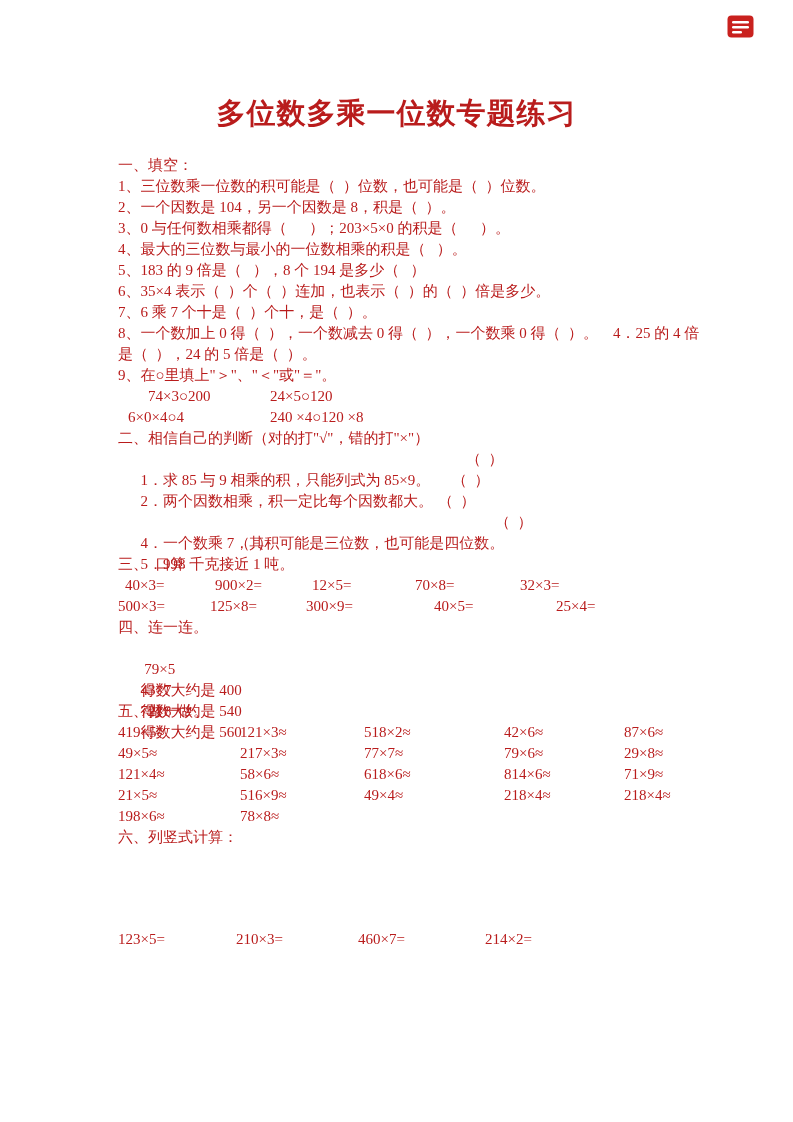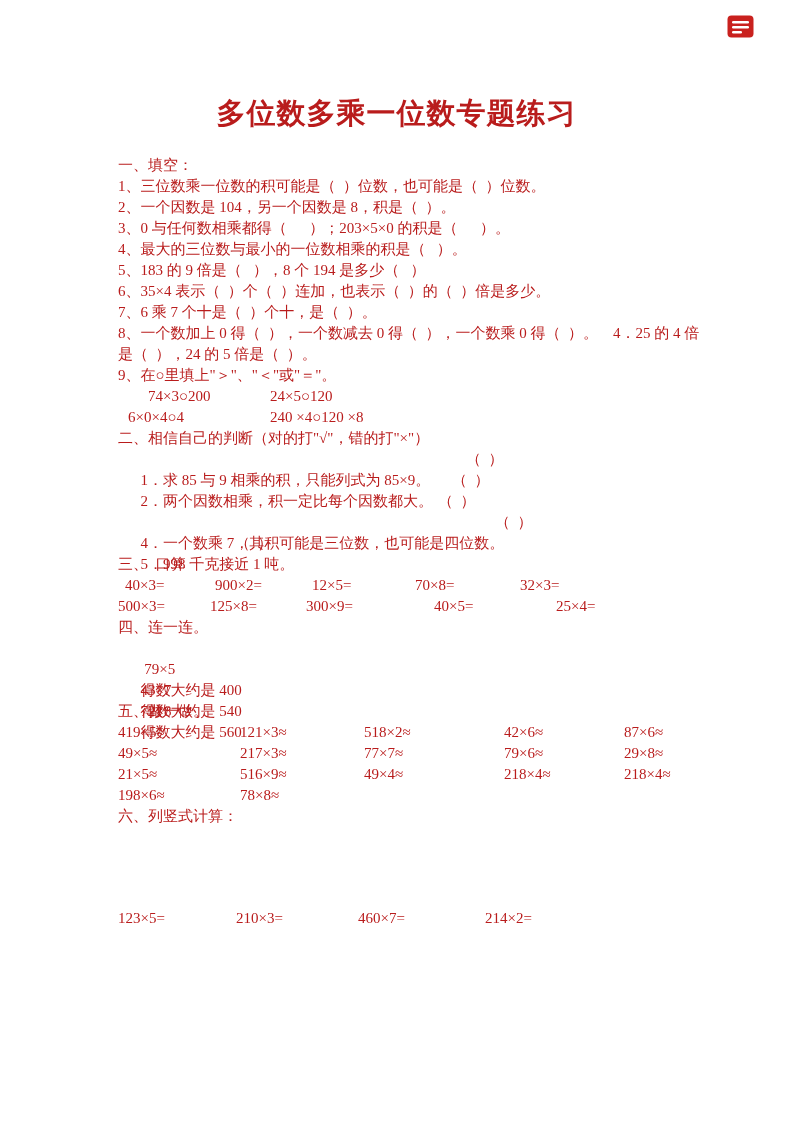--- a/index.html
+++ b/index.html
@@ -160,20 +160,27 @@
       <span class="c">87×6≈</span>
     </div>
     <div class="row er">
       <span class="c">49×5≈</span>
       <span class="c">217×3≈</span>
       <span class="c">77×7≈</span>
       <span class="c">79×6≈</span>
       <span class="c">29×8≈</span>
     </div>
     <div class="row er">
+      <span class="c">121×4≈</span>
+      <span class="c">58×6≈</span>
+      <span class="c">618×6≈</span>
+      <span class="c">814×6≈</span>
+      <span class="c">71×9≈</span>
+    </div>
+    <div class="row er">
       <span class="c">21×5≈</span>
       <span class="c">516×9≈</span>
       <span class="c">49×4≈</span>
       <span class="c">218×4≈</span>
       <span class="c">218×4≈</span>
     </div>
     <div class="row er">
       <span class="c">198×6≈</span>
       <span class="c">78×8≈</span>
     </div>

